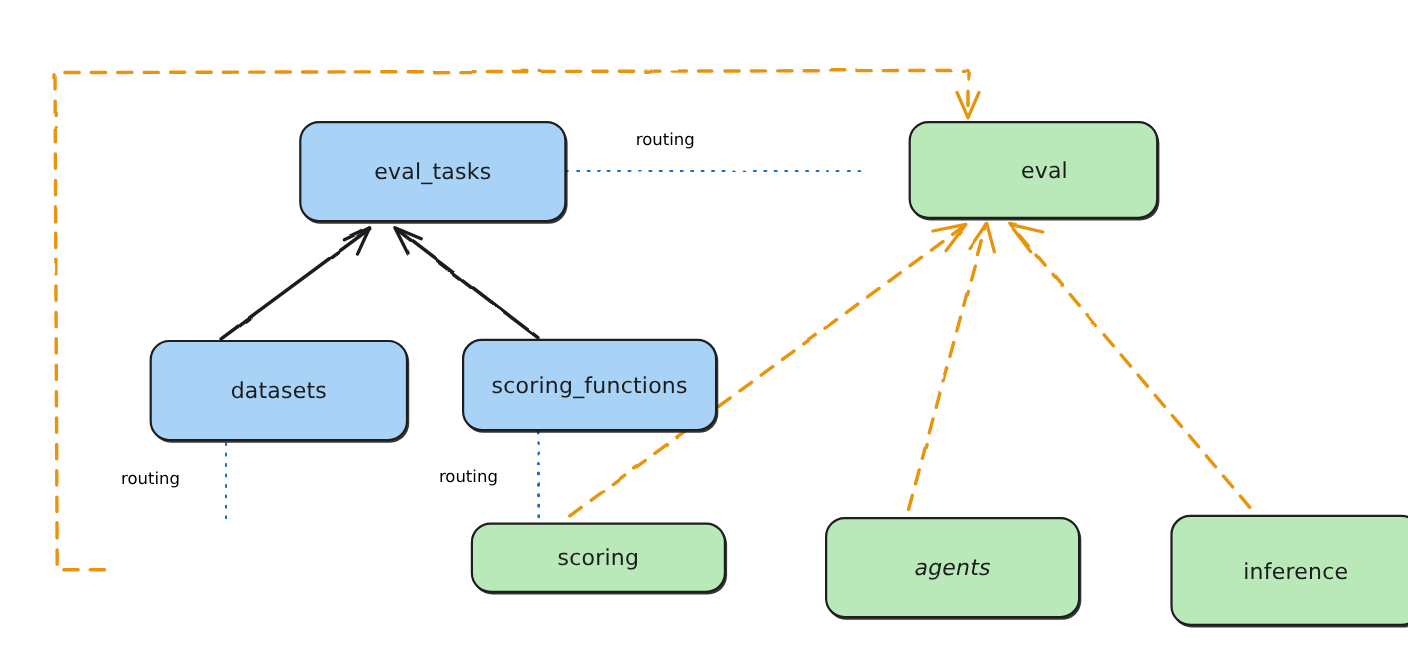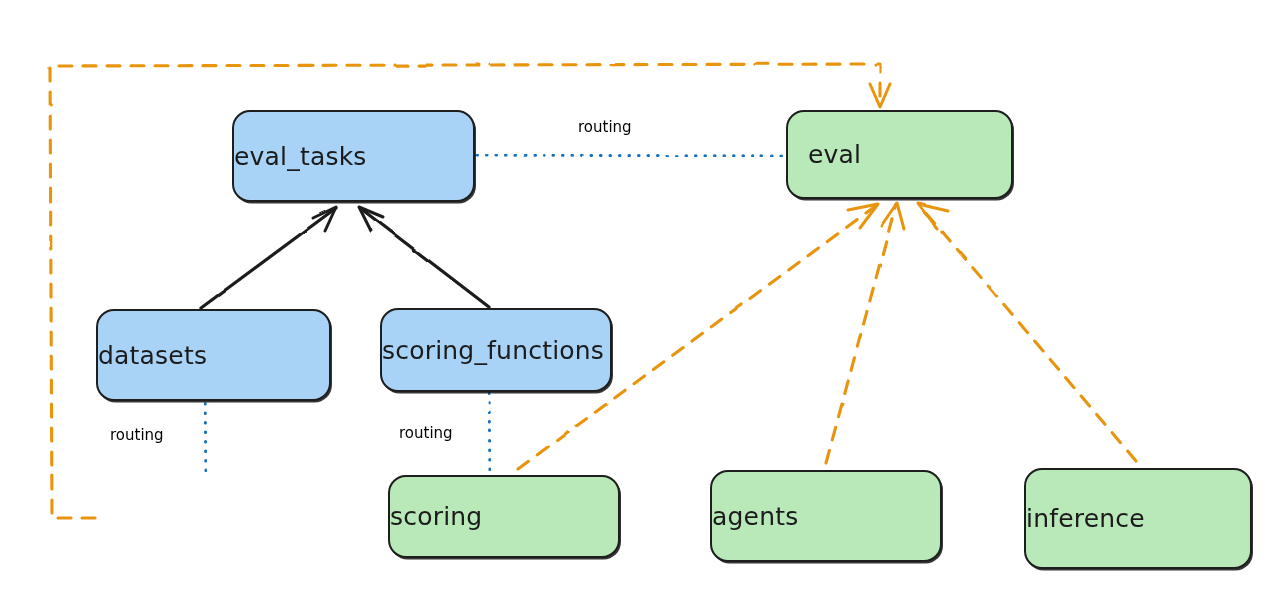--- a/index.html
+++ b/index.html
@@ -25,25 +25,27 @@
     height: 596px;
     pointer-events: none;
   }
   .node {
     position: absolute;
     box-sizing: border-box;
     border: 2.6px solid #1e1e1e;
     border-radius: 18px;
     display: flex;
     align-items: center;
+    justify-content: center;
     font-family: "DejaVu Sans", sans-serif;
-    font-size: 25px;
+    font-size: 20px;
     color: #1b1b1b;
     letter-spacing: 0.2px;
     box-shadow: 1.5px 2px 0 -0.5px rgba(20,20,20,0.85);
+    margin-left: 40px;
   }
   .node.blue { background: #a8d3f7; }
   .node.green { background: #b9e8b9; }
   .edge-label {
     position: absolute;
     font-family: "DejaVu Sans", sans-serif;
     font-size: 15px;
     color: #000000;
     white-space: nowrap;
   }
@@ -114,25 +116,25 @@
 
   <div class="node blue" style="left:96px; top:309px; width:235px; height:92px;">
     <span>datasets</span>
   </div>
 
   <div class="node blue" style="left:380px; top:308px; width:232px; height:84px;">
     <span>scoring_functions</span>
   </div>
 
 
-  <div class="node green" style="left:388px; top:475px; width:232px; height:83px;">
+  <div class="node green" style="left:388px; top:475px; width:232px; height:64px;">
     <span>scoring</span>
   </div>
 
-  <div class="node green" style="left:710px; top:470px; width:232px; height:92px;">
+  <div class="node green" style="left:710px; top:470px; width:232px; height:92px;font-style:italic;">
     <span>agents</span>
   </div>
 
   <div class="node green" style="left:1024px; top:468px; width:228px; height:101px;">
     <span>inference</span>
   </div>
 
   <div class="edge-label" style="left:578px; top:118px;">routing</div>
 
   <div class="edge-label" style="left:110px; top:426px;">routing</div>

